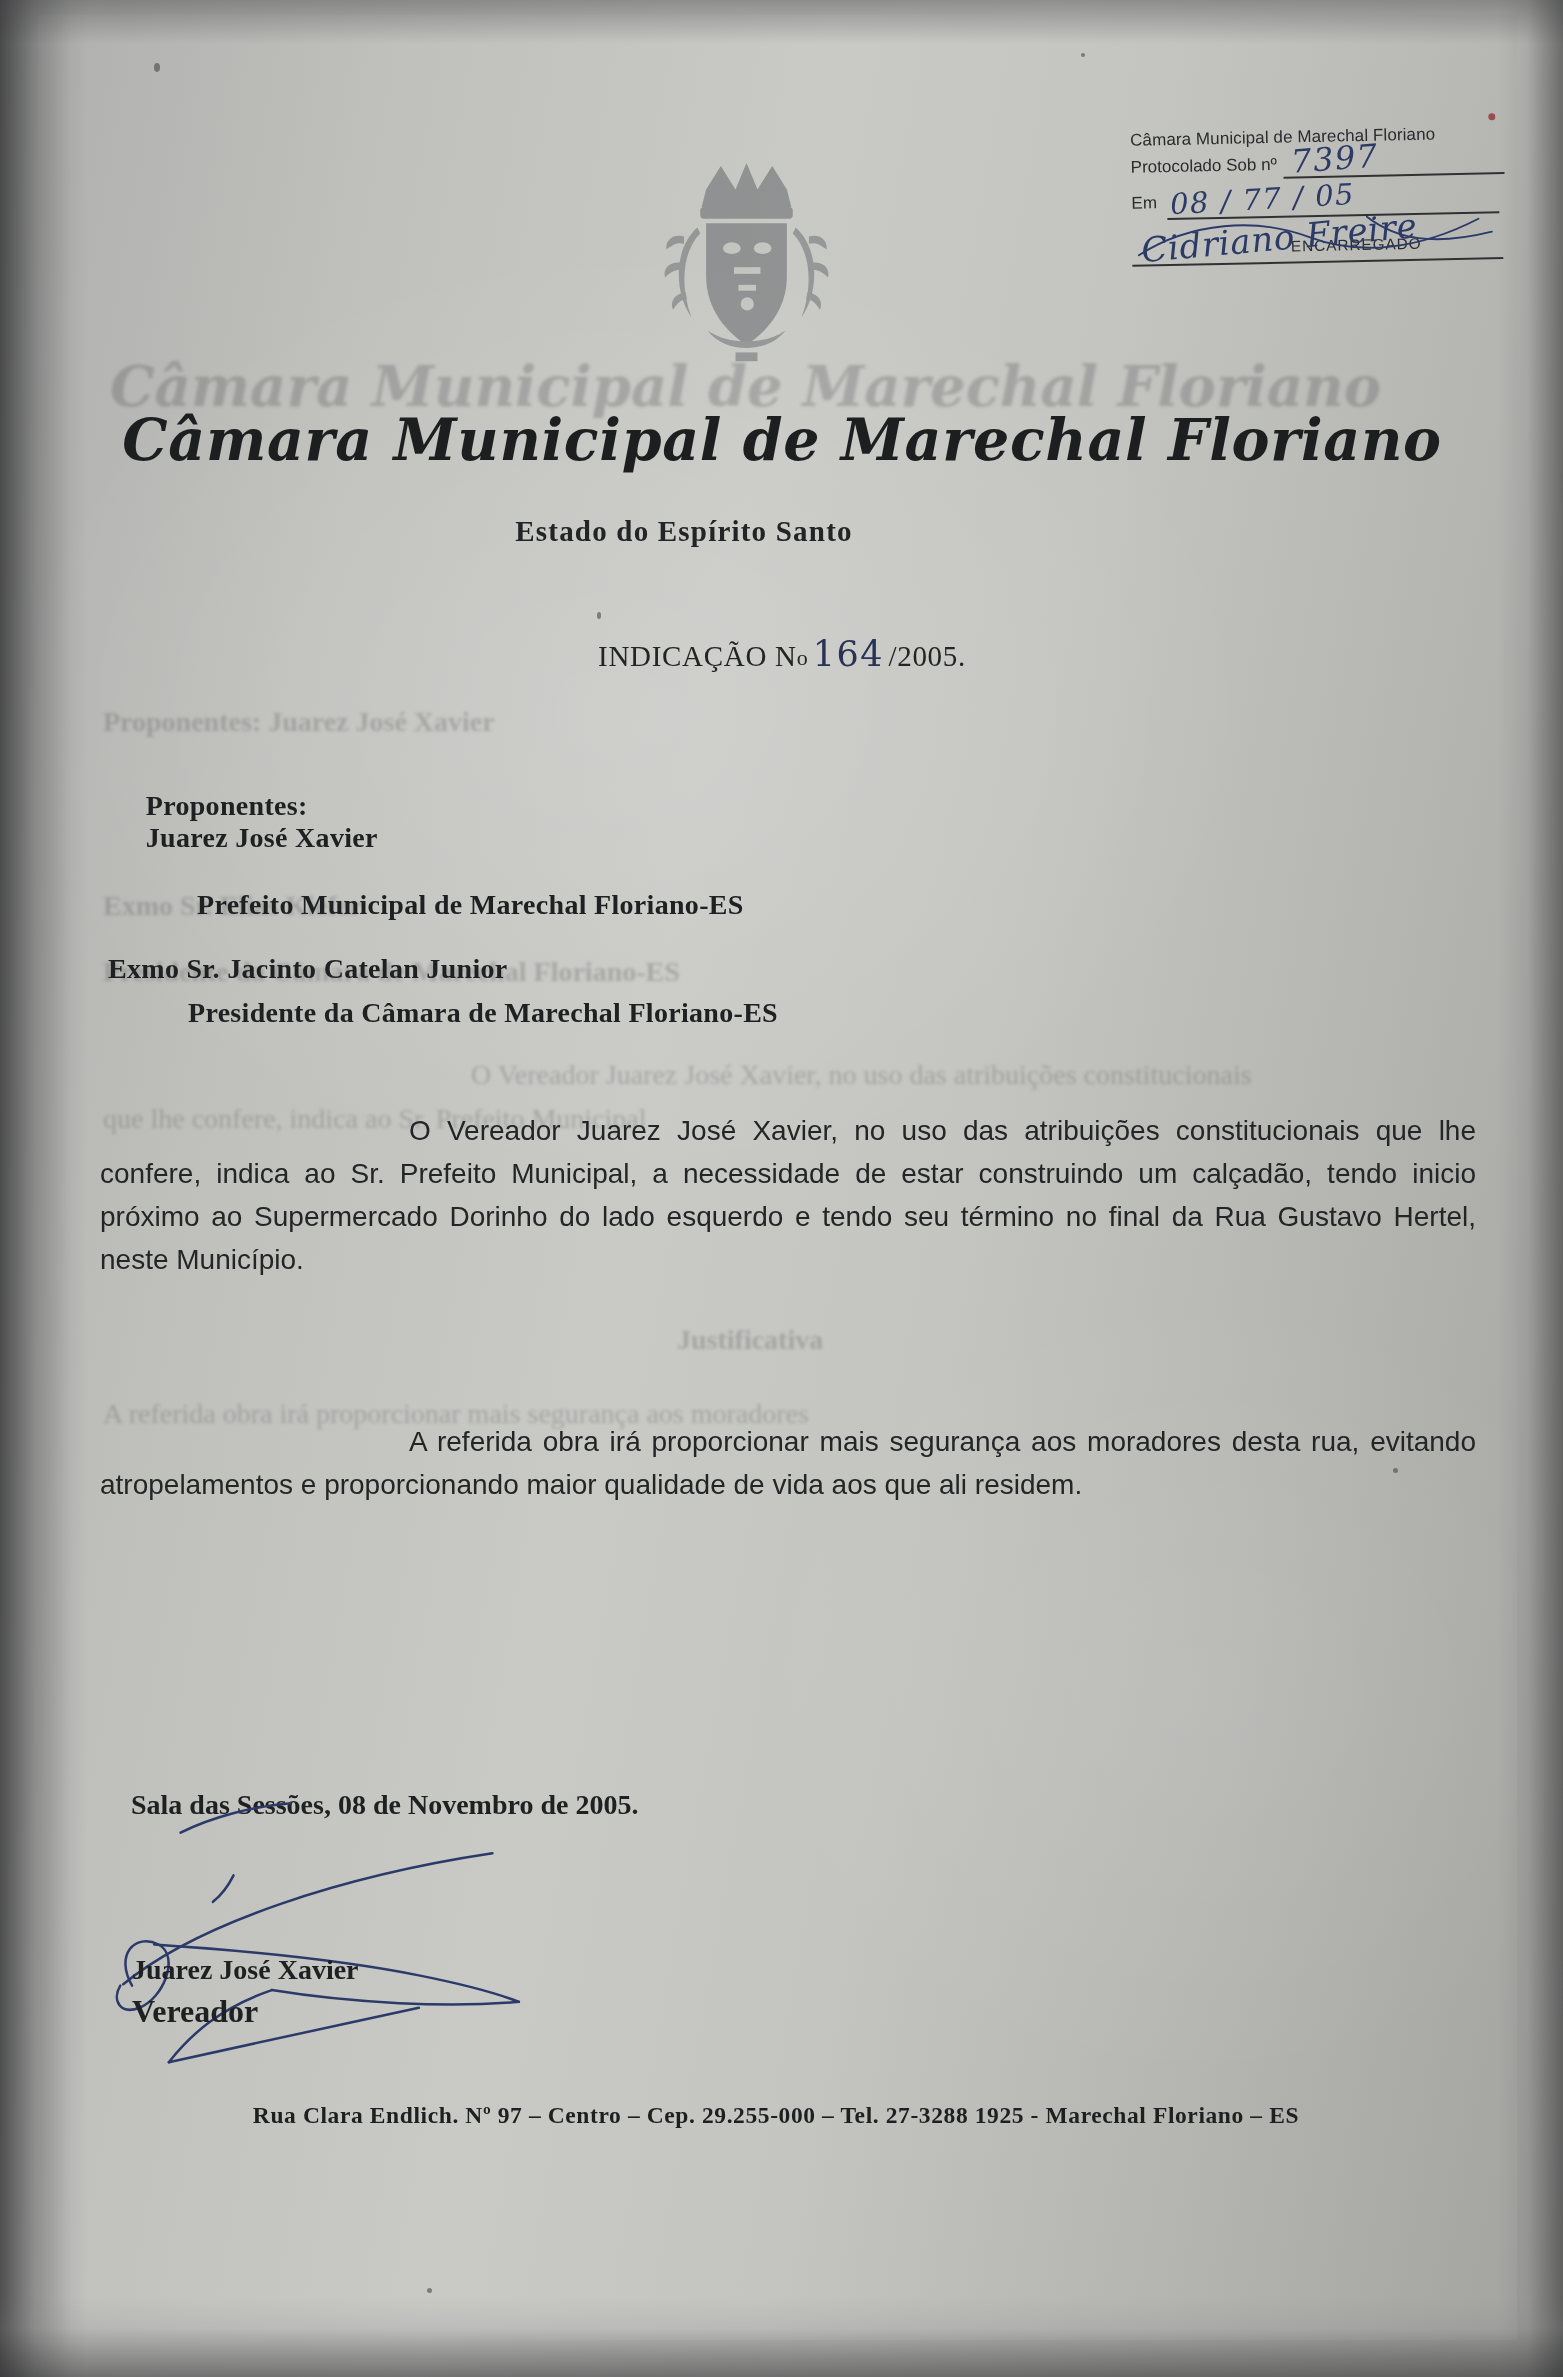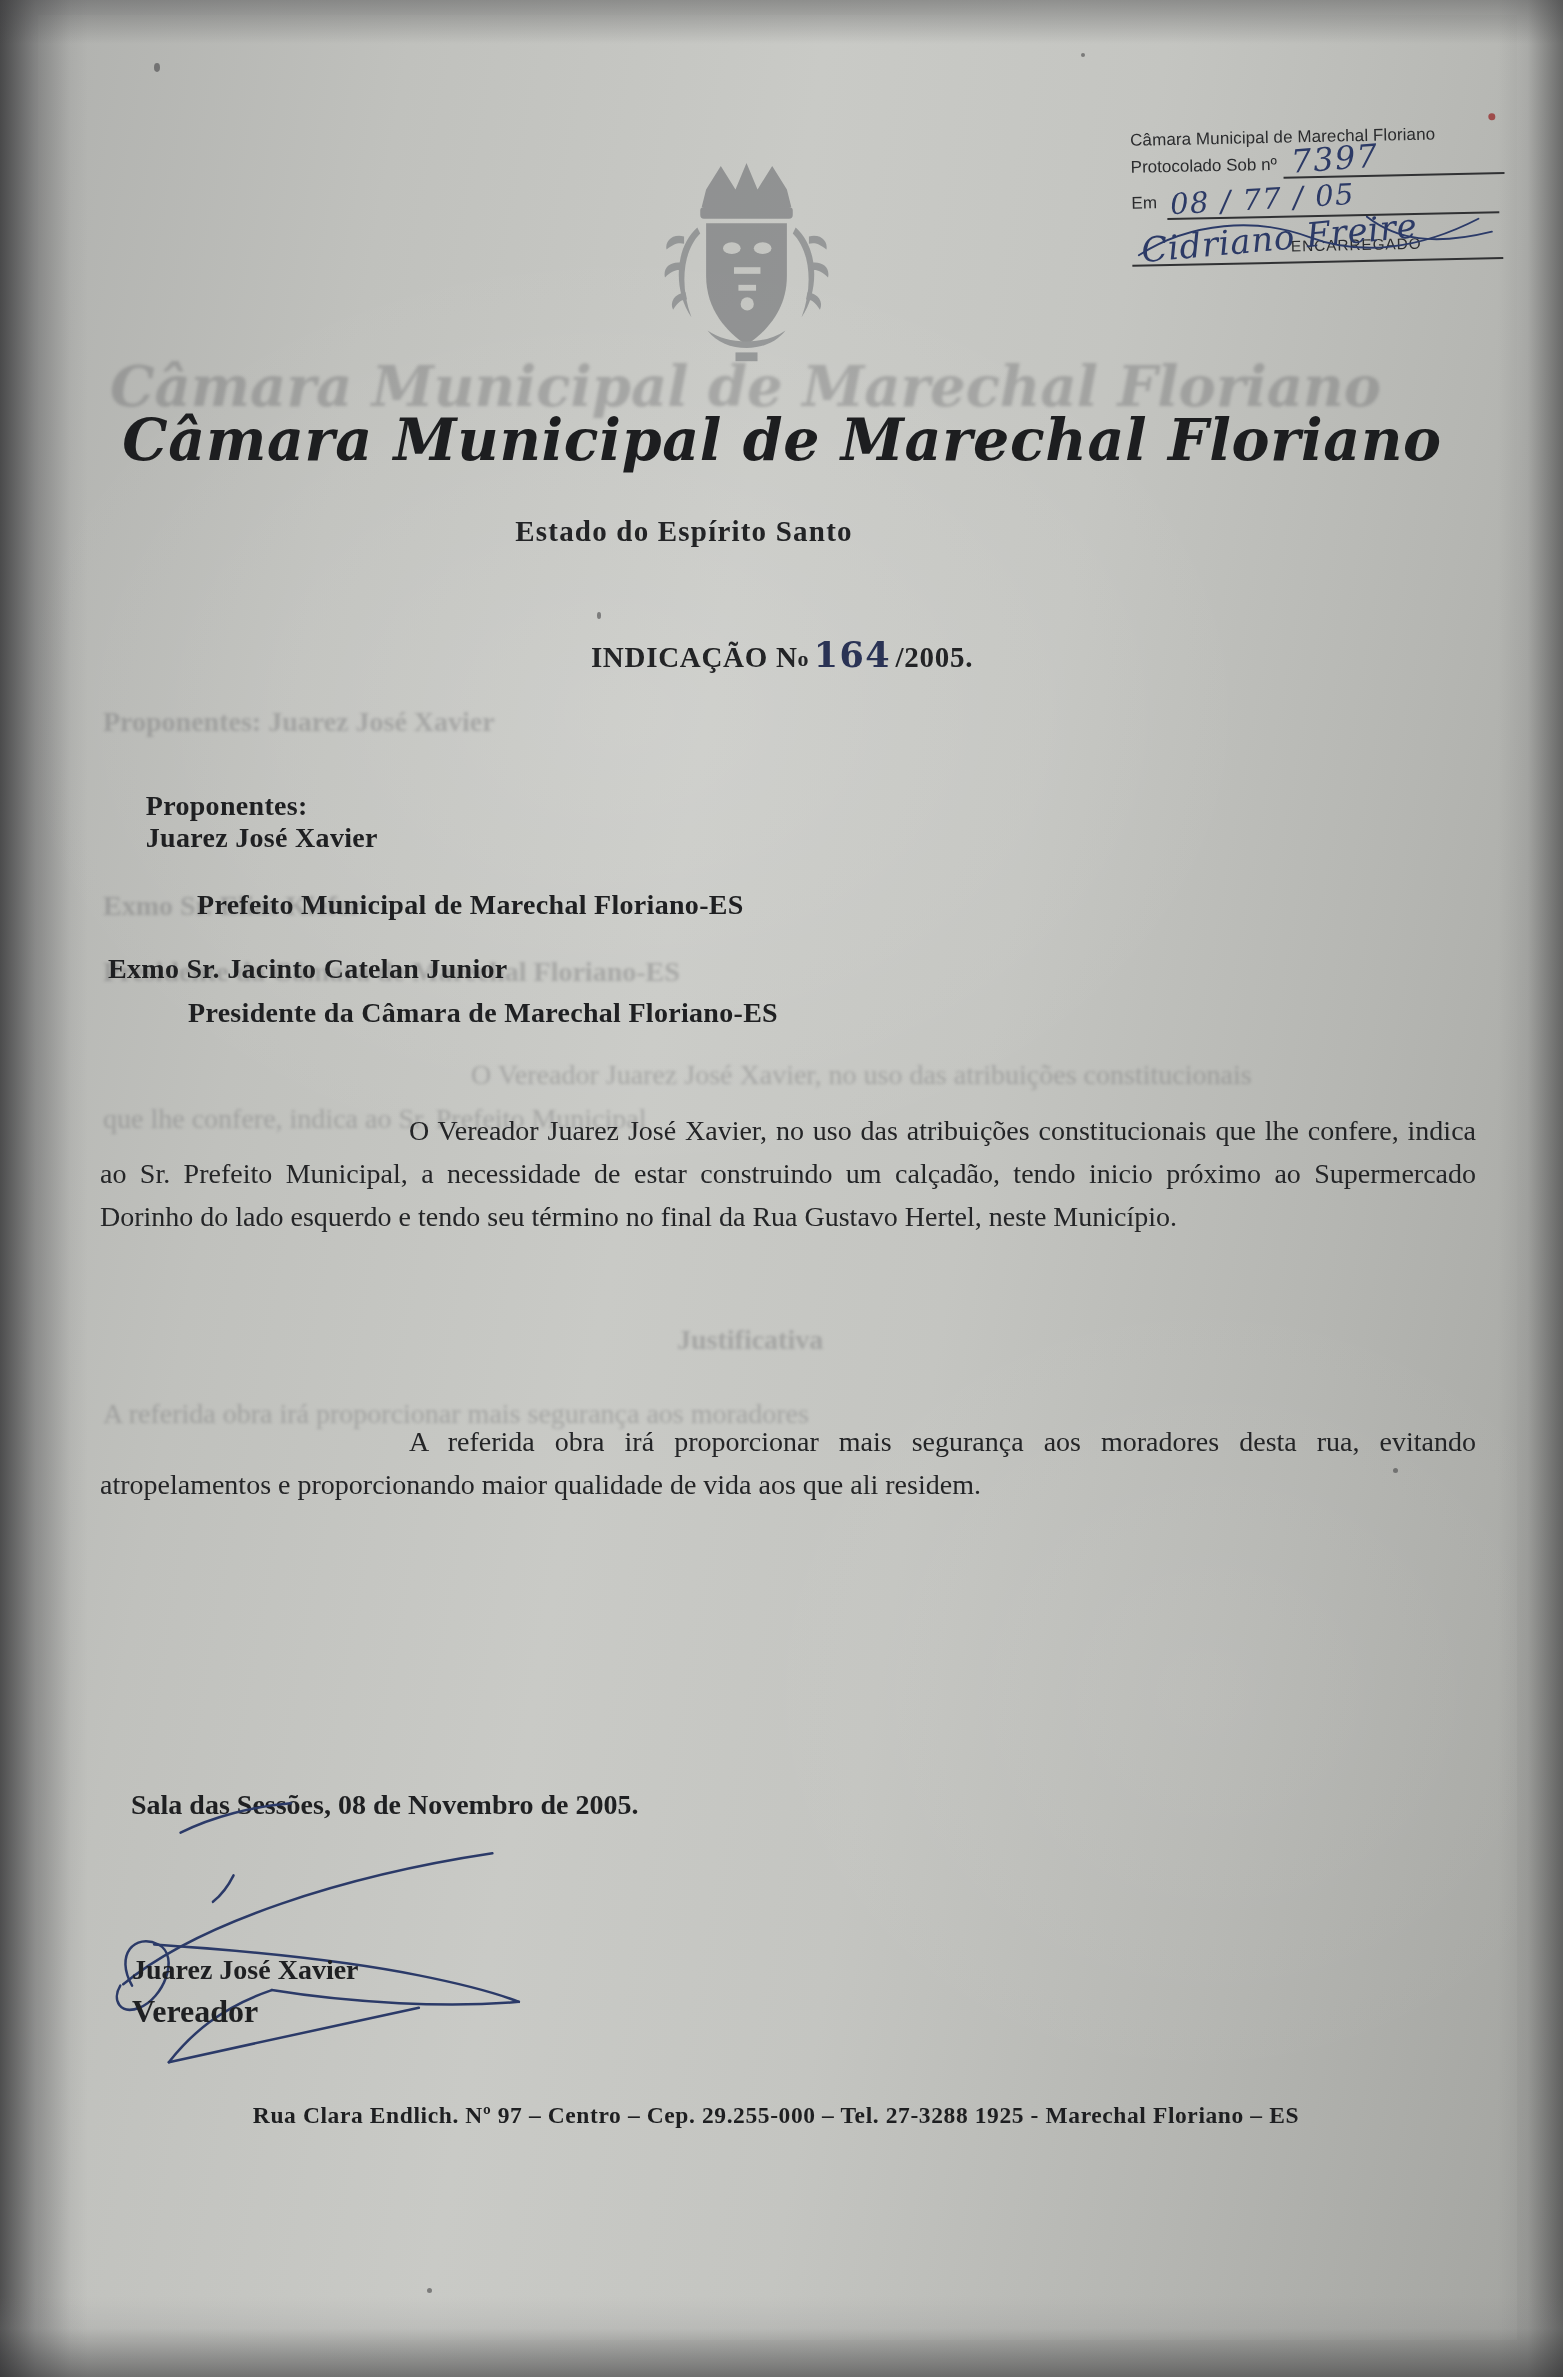--- a/index.html
+++ b/index.html
@@ -123,21 +123,21 @@
     color: #232426;
     filter: blur(0.4px);
   }
 
   #docnum {
     position: absolute;
     left: 0; top: 634px;
     width: 1564px;
     text-align: center;
     font-family: "Liberation Serif", serif;
-    font-weight: 700;
+    font-weight: 400;
     font-size: 29px;
     letter-spacing: 0.7px;
     color: #232426;
   }
   #docnum .small { font-size: 22px; vertical-align: 1.5px; }
   #docnum .hand {
     font-family: "DejaVu Serif", serif;
     font-style: normal;
     font-size: 35px;
     color: #2a3355;
@@ -148,21 +148,21 @@
   .field {
     font-family: "Liberation Serif", serif;
     font-weight: 700;
     font-size: 28px;
     color: #1f2022;
     letter-spacing: 0.3px;
   }
 
   #body-para, #just-para {
     position: absolute;
-    font-family: Liberation Serif, serif;
+    font-family: Liberation Sans, sans-serif;
     font-size: 28px;
     line-height: 43px;
     color: #242527;
     text-align: justify;
     filter: blur(0.3px);
   }
   #body-para { left: 100px; top: 1109px; width: 1376px; text-indent: 309px; }
   #just-title {
     position: absolute;
     left: 0; top: 1333px; width: 1564px;

